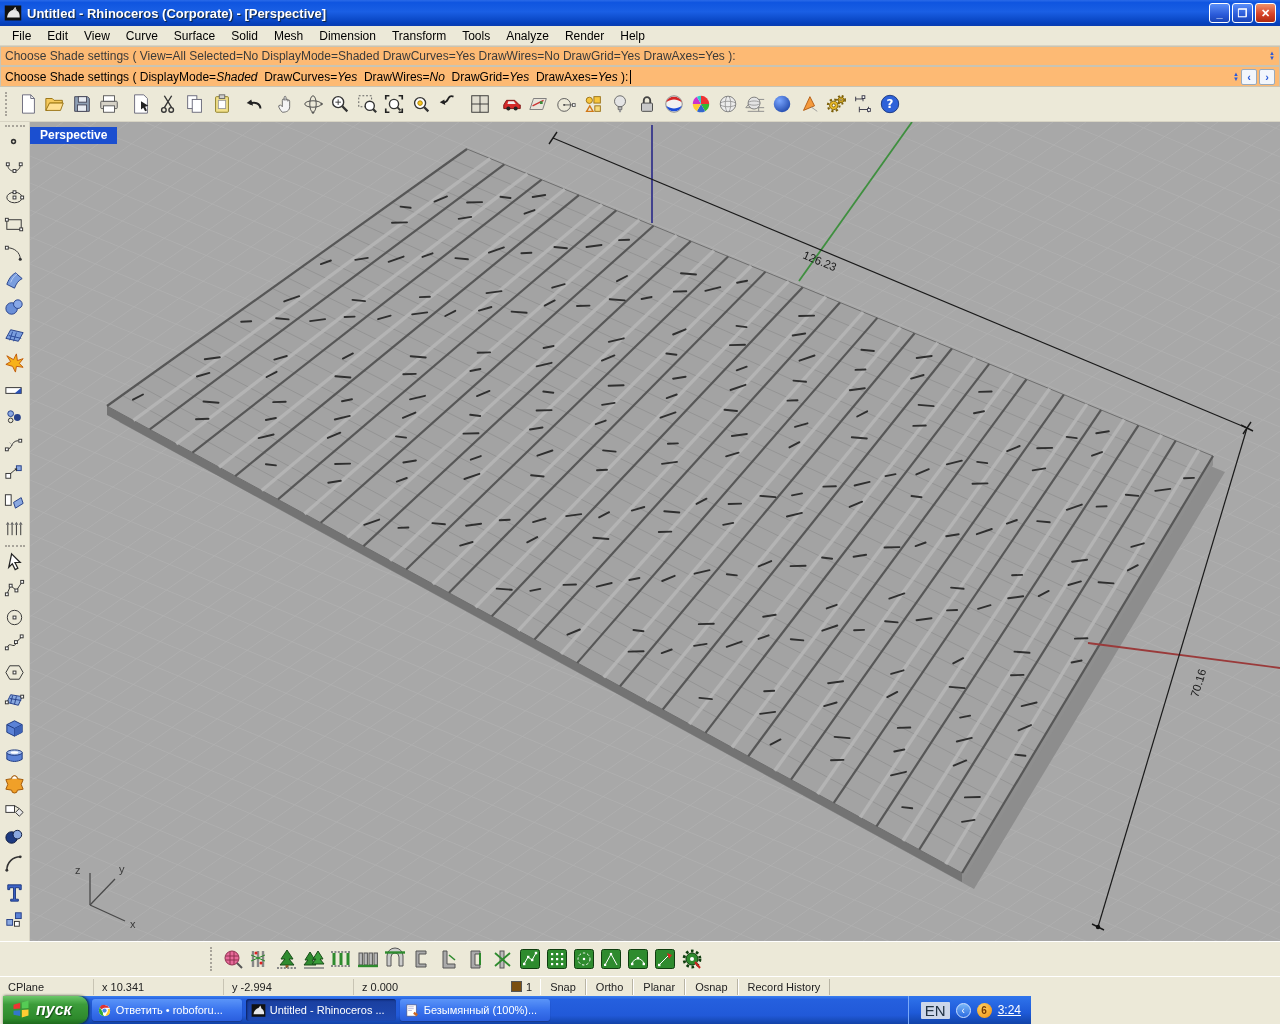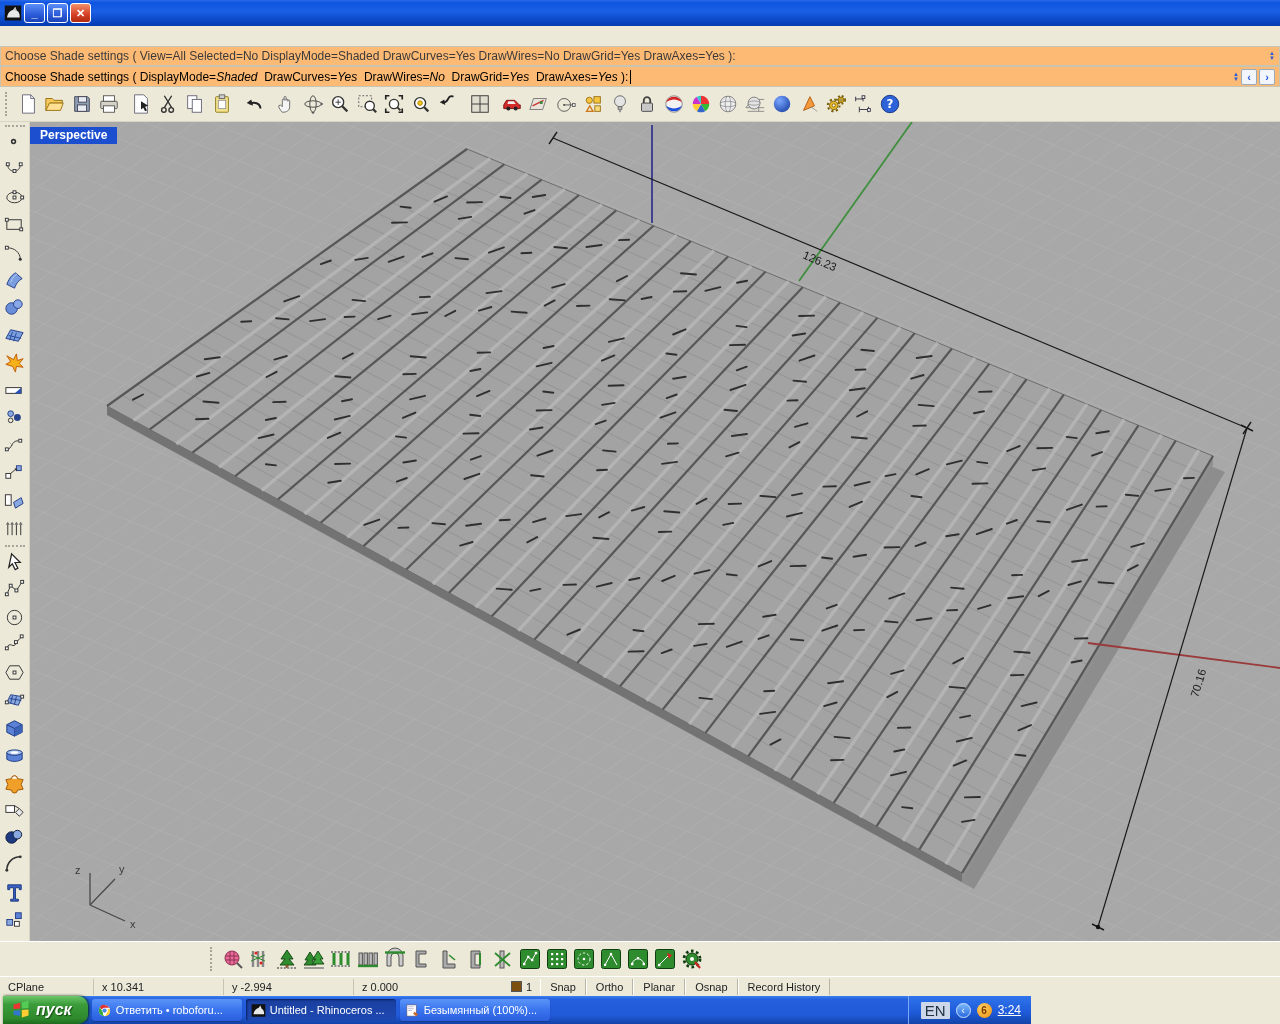--- a/index.html
+++ b/index.html
@@ -84,25 +84,41 @@
 <body>
 
 <div id="app">
 
   <div id="titlebar">
     <svg width="18" height="18" viewBox="0 0 24 24">
         <rect x="1" y="2" width="22" height="20" fill="#111"></rect>
         <path d="M4 18c1-6 4-9 8-10l3-4 2 5c3 1 4 4 4 9z" fill="#e8e8e8"></path>
         <path d="M12 8l3-4 2 5z" fill="#bbb"></path>
       </svg>
+    <span class="ttl">Untitled - Rhinoceros (Corporate) - [Perspective]</span>
     <div class="winbtn">_</div>
     <div class="winbtn">❐</div>
     <div class="winbtn close">✕</div>
   </div>
 
+  <div id="menubar">
+      <div class="menu-item">File</div>
+      <div class="menu-item">Edit</div>
+      <div class="menu-item">View</div>
+      <div class="menu-item">Curve</div>
+      <div class="menu-item">Surface</div>
+      <div class="menu-item">Solid</div>
+      <div class="menu-item">Mesh</div>
+      <div class="menu-item">Dimension</div>
+      <div class="menu-item">Transform</div>
+      <div class="menu-item">Tools</div>
+      <div class="menu-item">Analyze</div>
+      <div class="menu-item">Render</div>
+      <div class="menu-item">Help</div>
+    </div>
 
   <div id="cmd-history" class="cmdline">
     <span>Choose Shade settings ( View=All  Selected=No  DisplayMode=Shaded  DrawCurves=Yes  DrawWires=No  DrawGrid=Yes  DrawAxes=Yes ):</span>
     <span class="cmd-ctl">
         <span class="spin">▲<br>▼</span>
       </span>
   </div>
 
   <div id="cmd-prompt" class="cmdline">
     <span id="prompt-content"><b>Choose Shade settings</b> ( DisplayMode=<span class="pval">Shaded</span>&nbsp; DrawCurves=<span class="pval">Yes</span>&nbsp; DrawWires=<span class="pval">No</span>&nbsp; DrawGrid=<span class="pval">Yes</span>&nbsp; DrawAxes=<span class="pval">Yes</span> ):</span>

